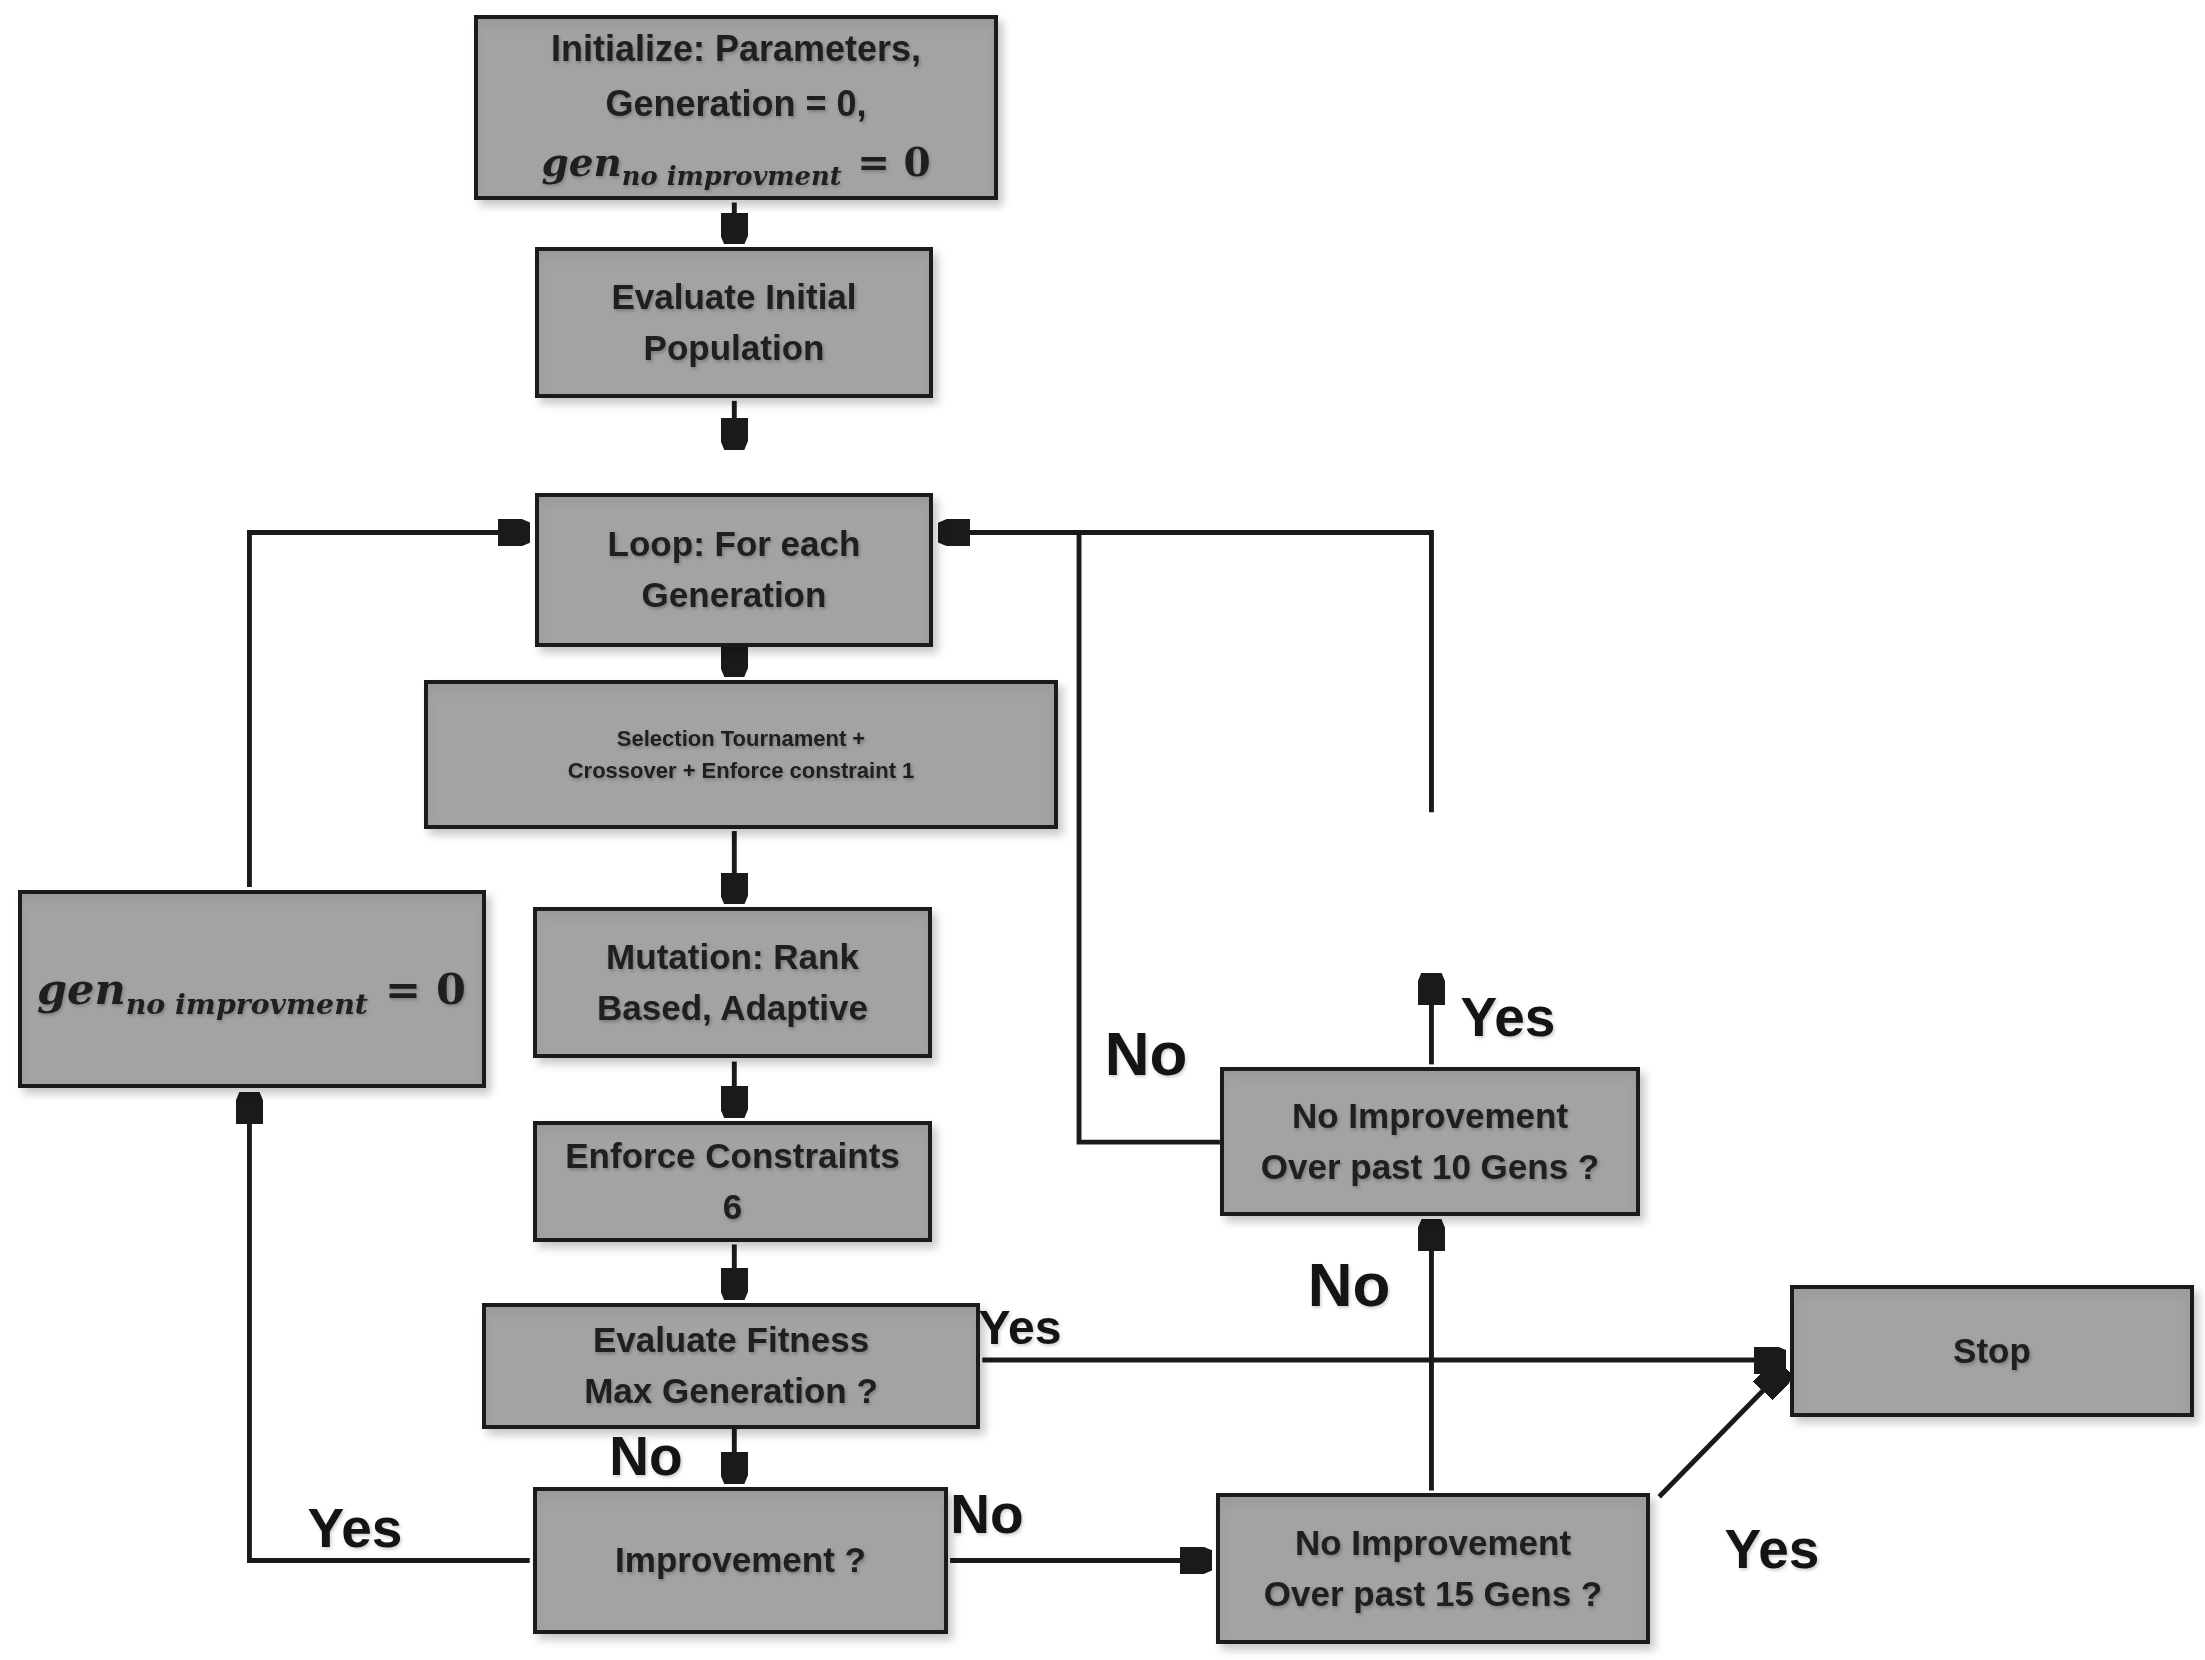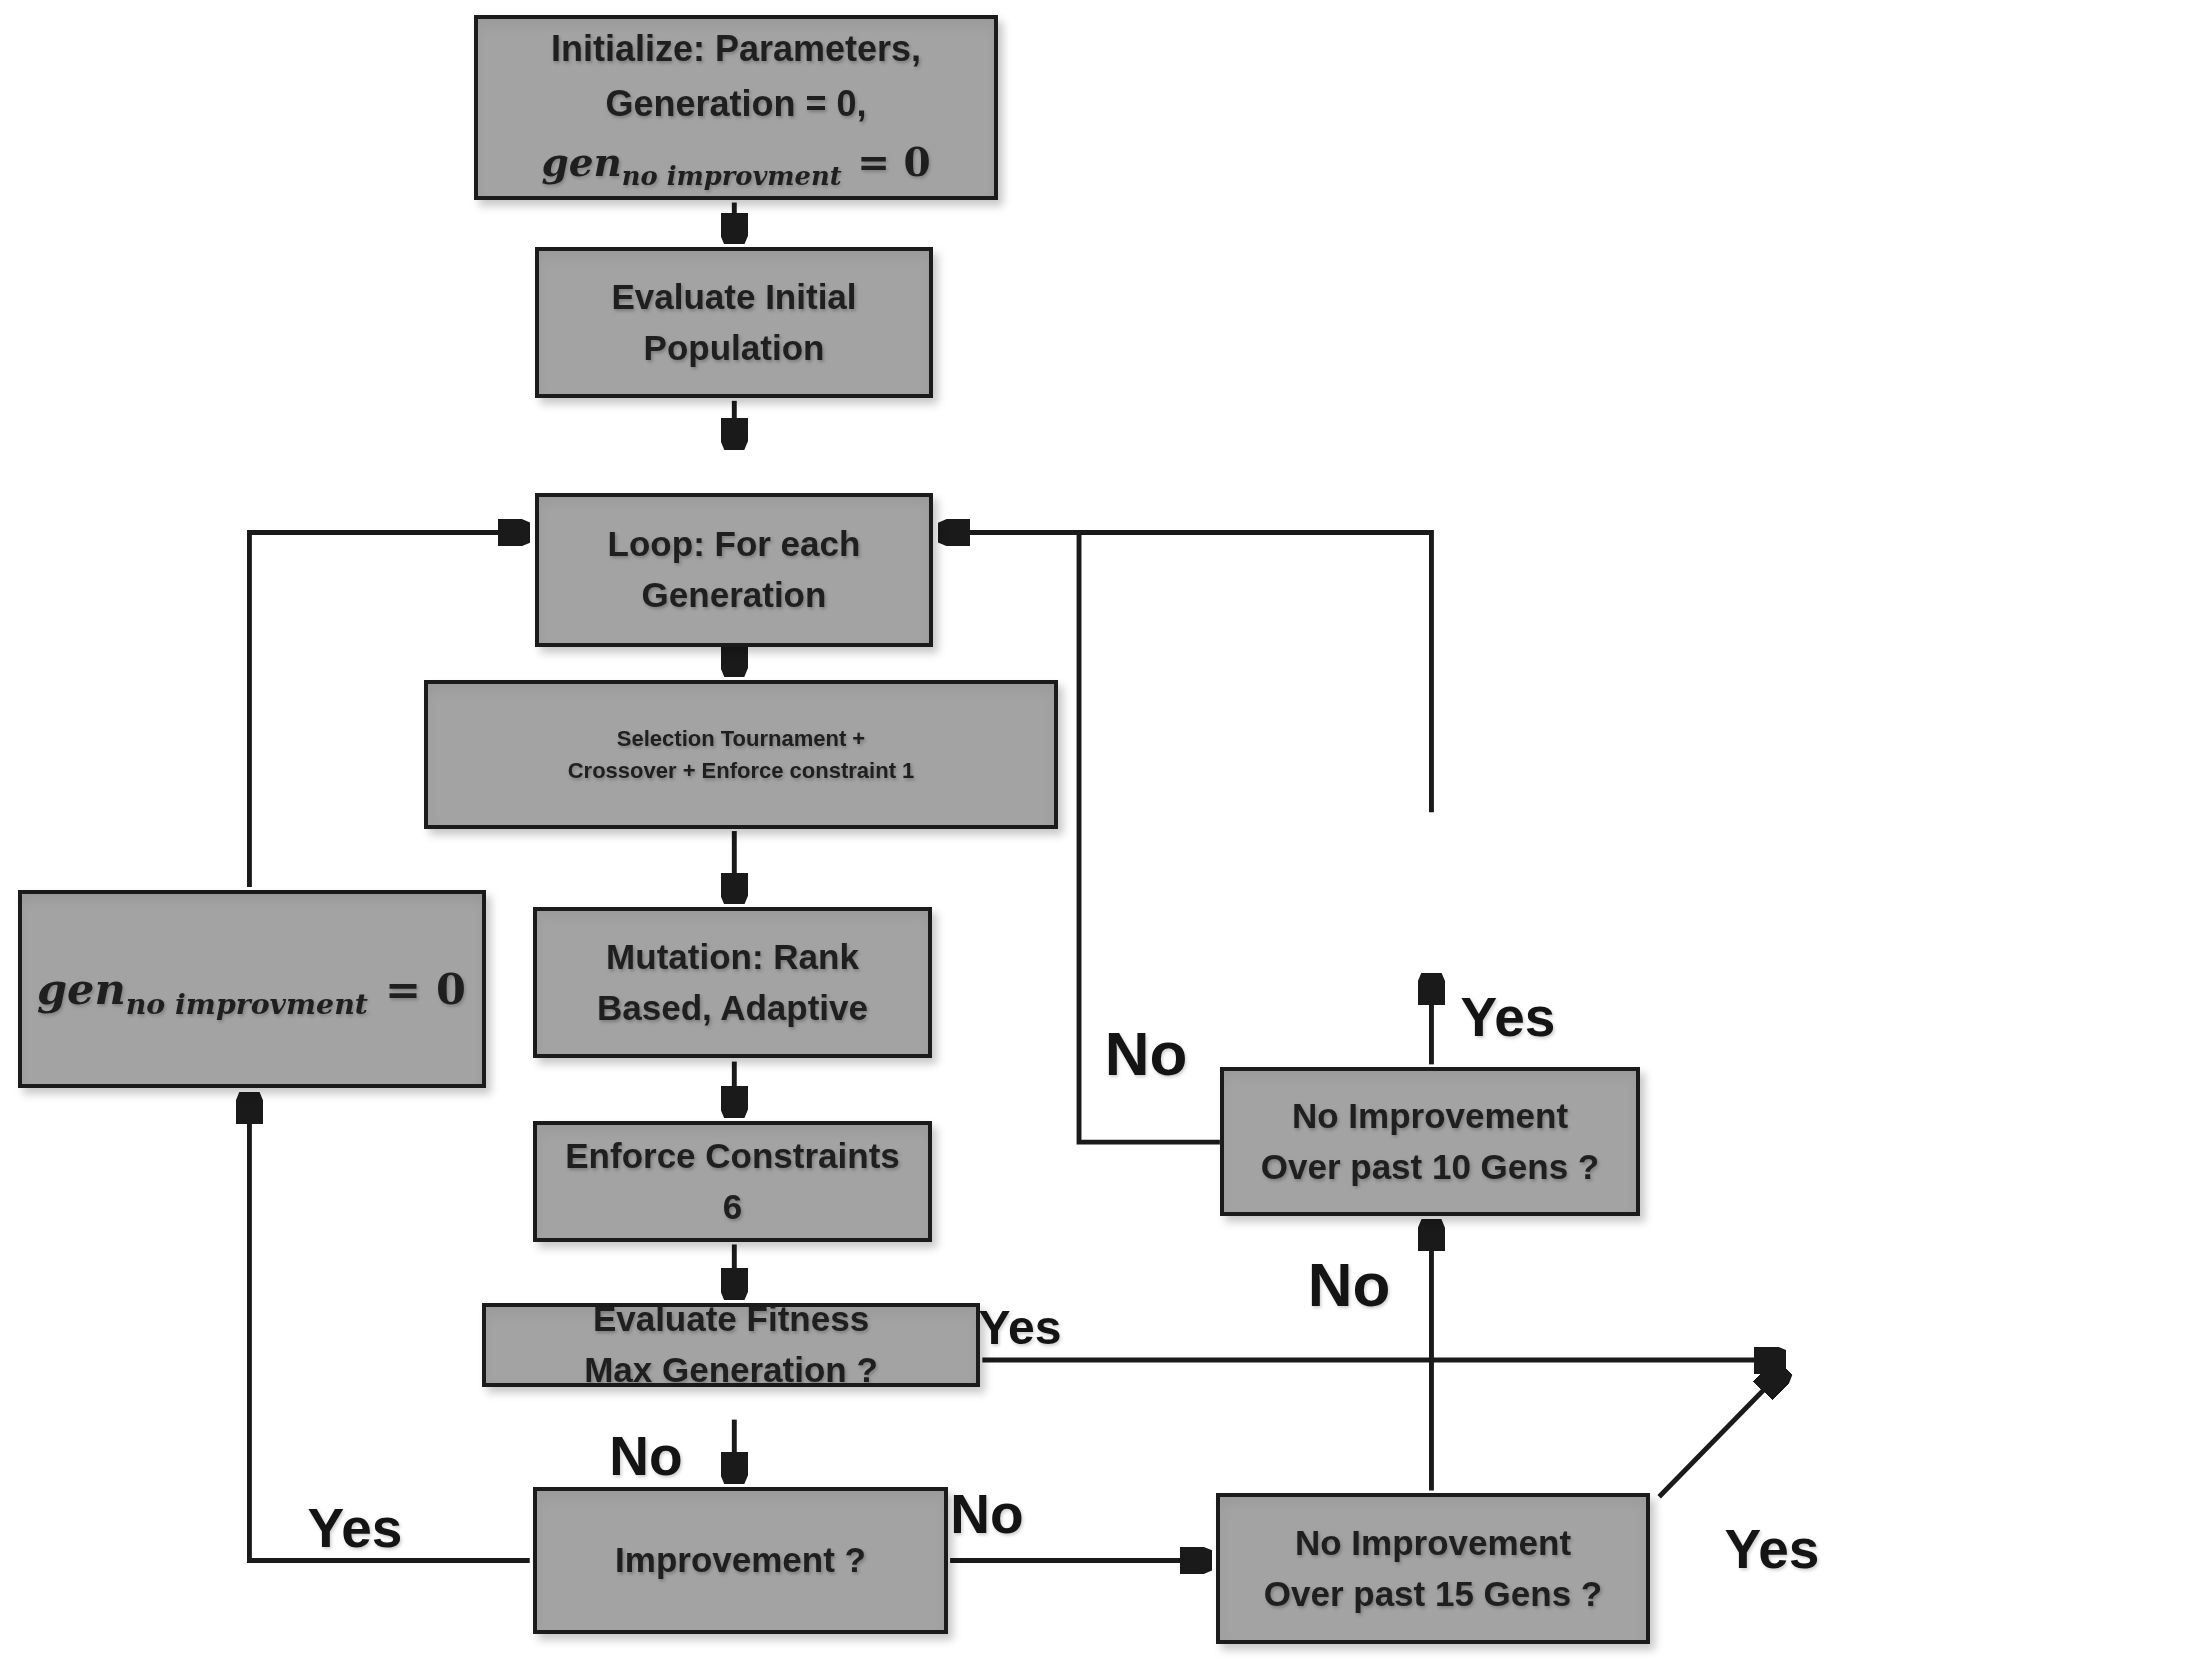--- a/index.html
+++ b/index.html
@@ -149,21 +149,21 @@
   <div class="box" style="left:533px; top:907px; width:399px; height:151px;">
     <div class="box-text">Mutation: Rank
 Based, Adaptive</div>
   </div>
 
   <div class="box" style="left:533px; top:1121px; width:399px; height:121px;">
     <div class="box-text">Enforce Constraints
 6</div>
   </div>
 
-  <div class="box" style="left:482px; top:1303px; width:498px; height:84px;">
+  <div class="box" style="left:482px; top:1303px; width:498px; height:126px;">
     <div class="box-text">Evaluate Fitness
 Max Generation ?</div>
   </div>
 
   <div class="box" style="left:533px; top:1487px; width:415px; height:147px;">
     <div class="box-text">Improvement ?</div>
   </div>
 
   <div class="box" style="left:17.5px; top:890px; width:468px; height:198px;">
     <span class="formula big"><span class="f-base">gen</span><sub>no improvment</sub><span class="f-rhs">= 0</span></span>
@@ -173,20 +173,23 @@
   <div class="box" style="left:1220px; top:1067px; width:420px; height:149px;">
     <div class="box-text">No Improvement
 Over past 10 Gens ?</div>
   </div>
 
   <div class="box" style="left:1216px; top:1493px; width:434px; height:151px;">
     <div class="box-text">No Improvement
 Over past 15 Gens ?</div>
   </div>
 
+  <div class="box" style="left:1790px; top:1285px; width:404px; height:132px;">
+    <div class="box-text">Stop</div>
+  </div>
 
   <div class="edge-label md" style="left:1020px; top:1327px;">Yes</div>
   <div class="edge-label" style="left:646px; top:1456px;">No</div>
   <div class="edge-label" style="left:987px; top:1514px;">No</div>
   <div class="edge-label" style="left:355px; top:1528px;">Yes</div>
   <div class="edge-label xl" style="left:1349px; top:1284px;">No</div>
   <div class="edge-label" style="left:1508px; top:1017px;">Yes</div>
   <div class="edge-label xl" style="left:1146px; top:1053px;">No</div>
   <div class="edge-label" style="left:1772px; top:1549px;">Yes</div>
 

